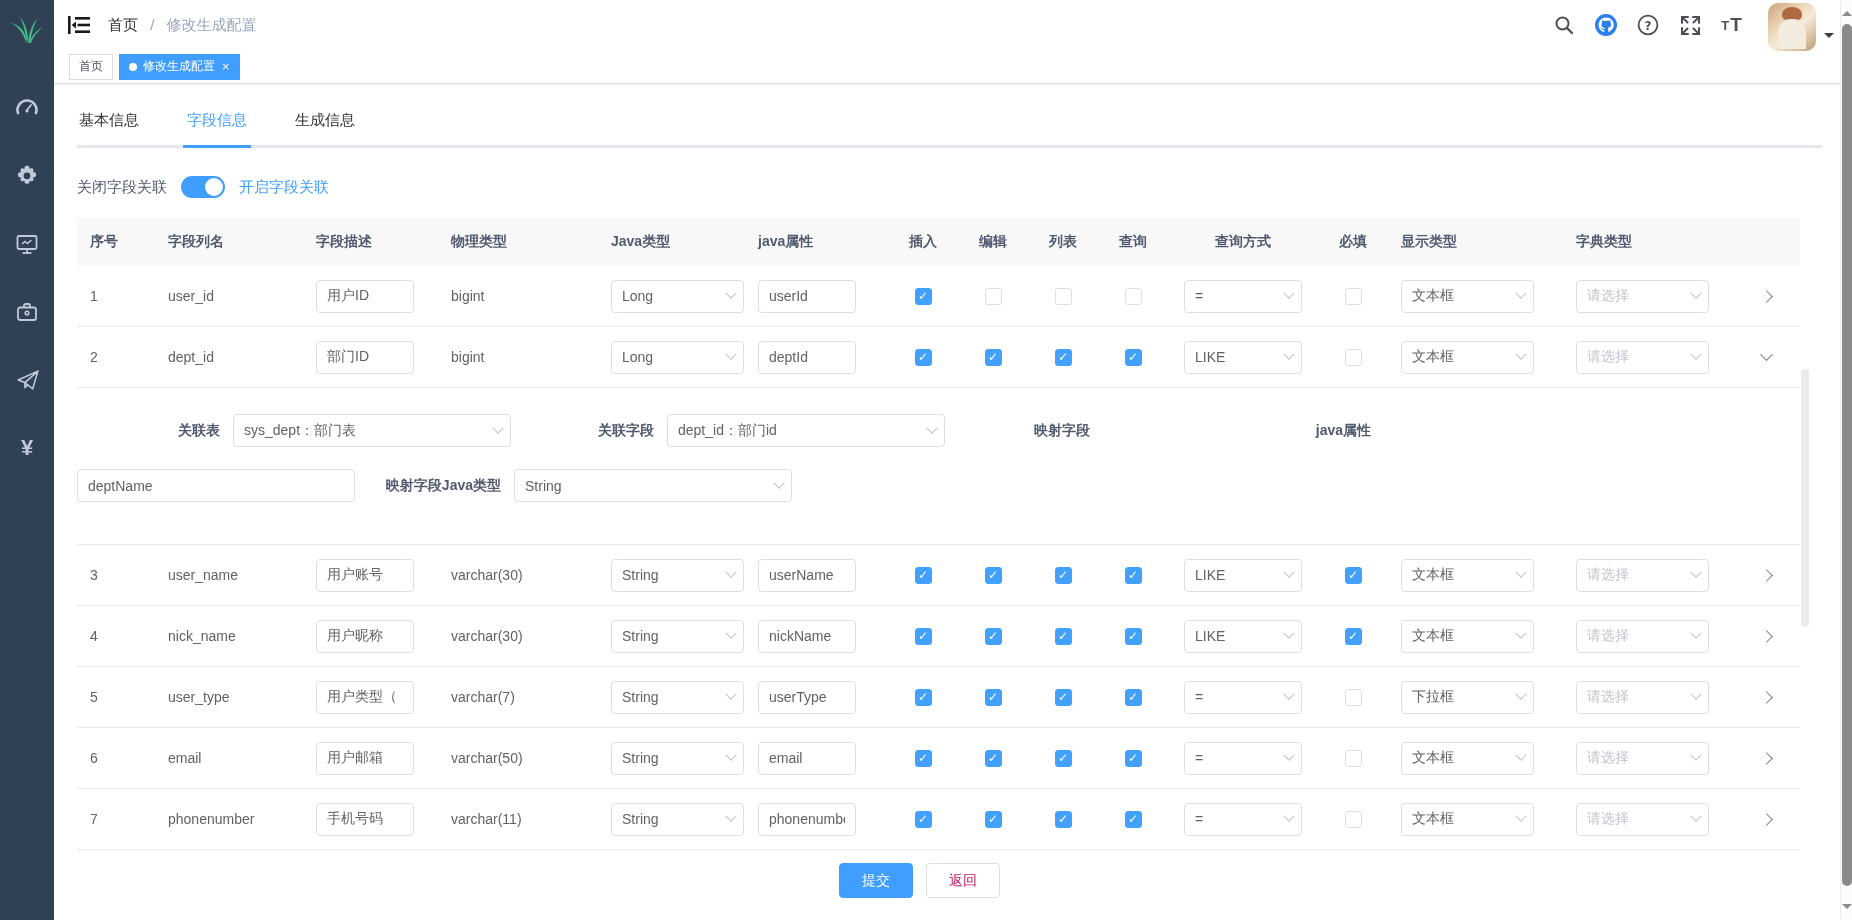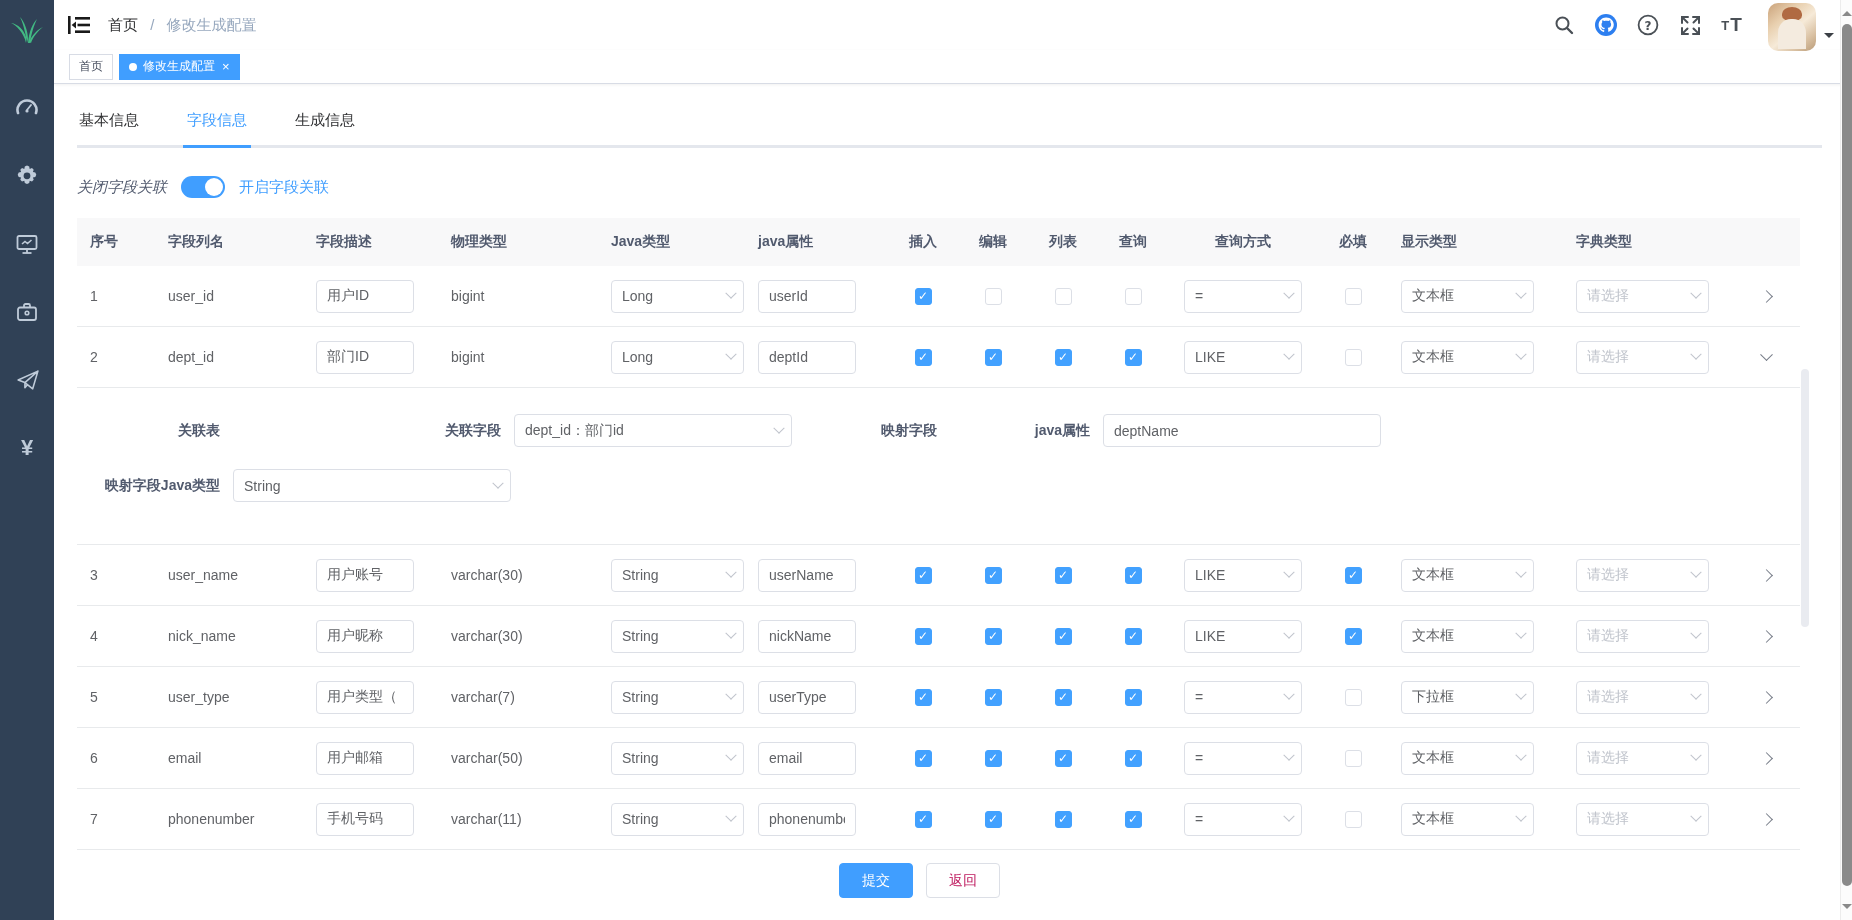--- a/index.html
+++ b/index.html
@@ -44,21 +44,21 @@
 
   
   .content { padding:21px 30px 0 23px; position:relative; flex:1; }
 
   .tabs { display:flex; border-bottom:3px solid #e4e7ed; height:43px; }
   .tab { font-size:15px; color:#303133; padding:0 2px; margin-right:44px; display:flex; align-items:flex-start; padding-top:6px; cursor:pointer; position:relative; }
   .tab.active { color:#409EFF; }
   .tab.active:after { content:""; position:absolute; left:-2px; right:-2px; bottom:-3px; height:3px; background:#409EFF; }
 
   .toggle-row { display:flex; align-items:center; margin:24px 0 16px 0; height:30px; }
-  .toggle-label-off { font-size:15px; color:#515a6e; margin-right:14px;font-style:italic; }
+  .toggle-label-off { font-size:15px; color:#515a6e; margin-right:14px; }
   .switch { width:44px; height:22px; border-radius:11px; background:#409EFF; position:relative; cursor:pointer; flex:0 0 44px; }
   .switch .knob { position:absolute; right:2px; top:2px; width:18px; height:18px; border-radius:50%; background:#fff; }
   .toggle-label-on { font-size:15px; color:#409EFF; margin-left:14px; }
 
   
   .gtable { width:1723px; font-size:14px; color:#606266; }
   .grow { display:grid; grid-template-columns:78px 148px 135px 160px 147px 143px 70px 70px 70px 70px 150px 70px 175px 180px 47px; align-items:center; }
   .ghead { background:#f8f8f9; height:48px; color:#515a6e; font-weight:bold; }
   .ghead .hcell { padding-left:13px; }
   .ghead .hcell.center { padding-left:0; text-align:center; }
@@ -361,20 +361,26 @@
     <div class="cell center">
       <span class="expand-btn">
                   <span class="exchev down"></span>
                 </span>
     </div>
   </div>
 
   <div class="expand-panel">
     <div class="ep-grid">
       <div class="ep-label">关联表</div>
+      <div class="ep-ctrl">
+        <span class="sel">
+          <span class="val">sys_dept：部门表</span>
+          <span class="chev"></span>
+        </span>
+      </div>
       <div class="ep-label">关联字段</div>
       <div class="ep-ctrl">
         <span class="sel">
           <span class="val">dept_id：部门id</span>
           <span class="chev"></span>
         </span>
       </div>
       <div class="ep-label">映射字段</div>
 
       <div class="ep-label">java属性</div>

